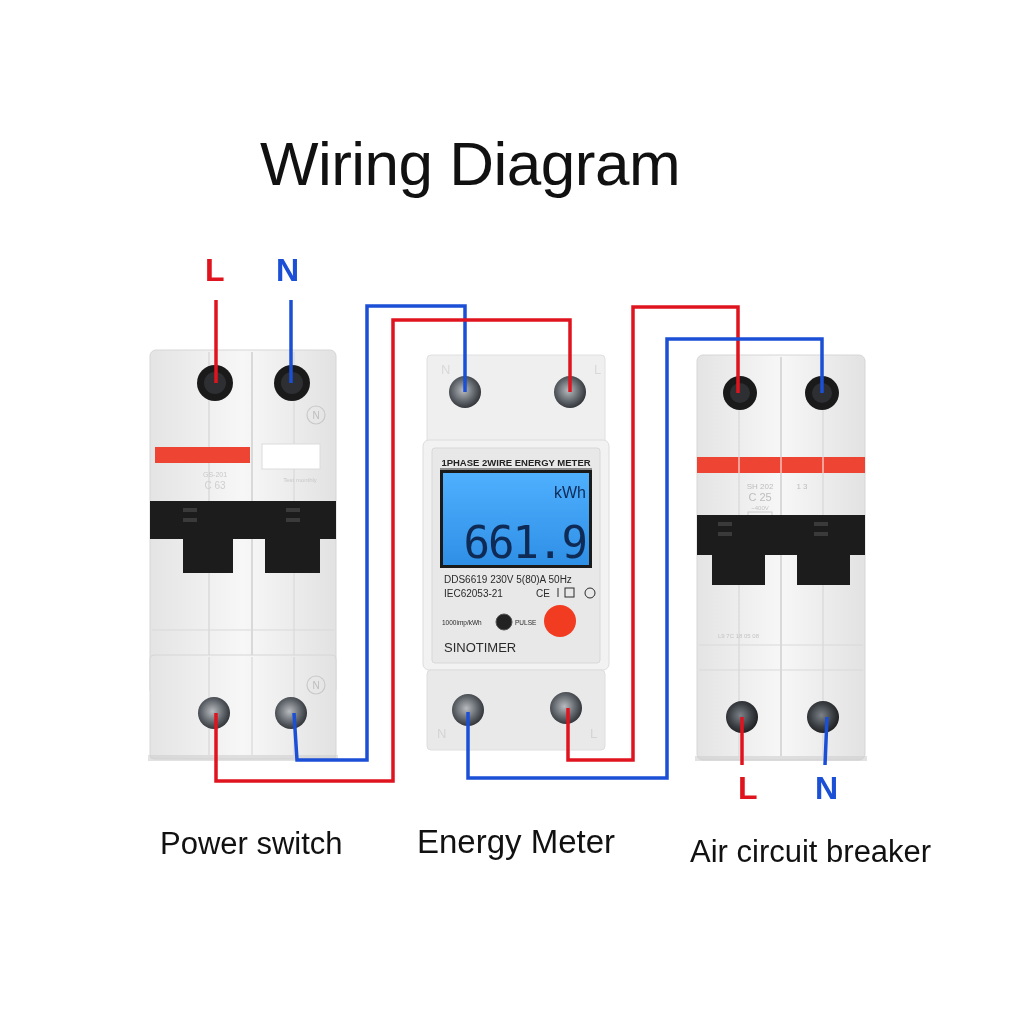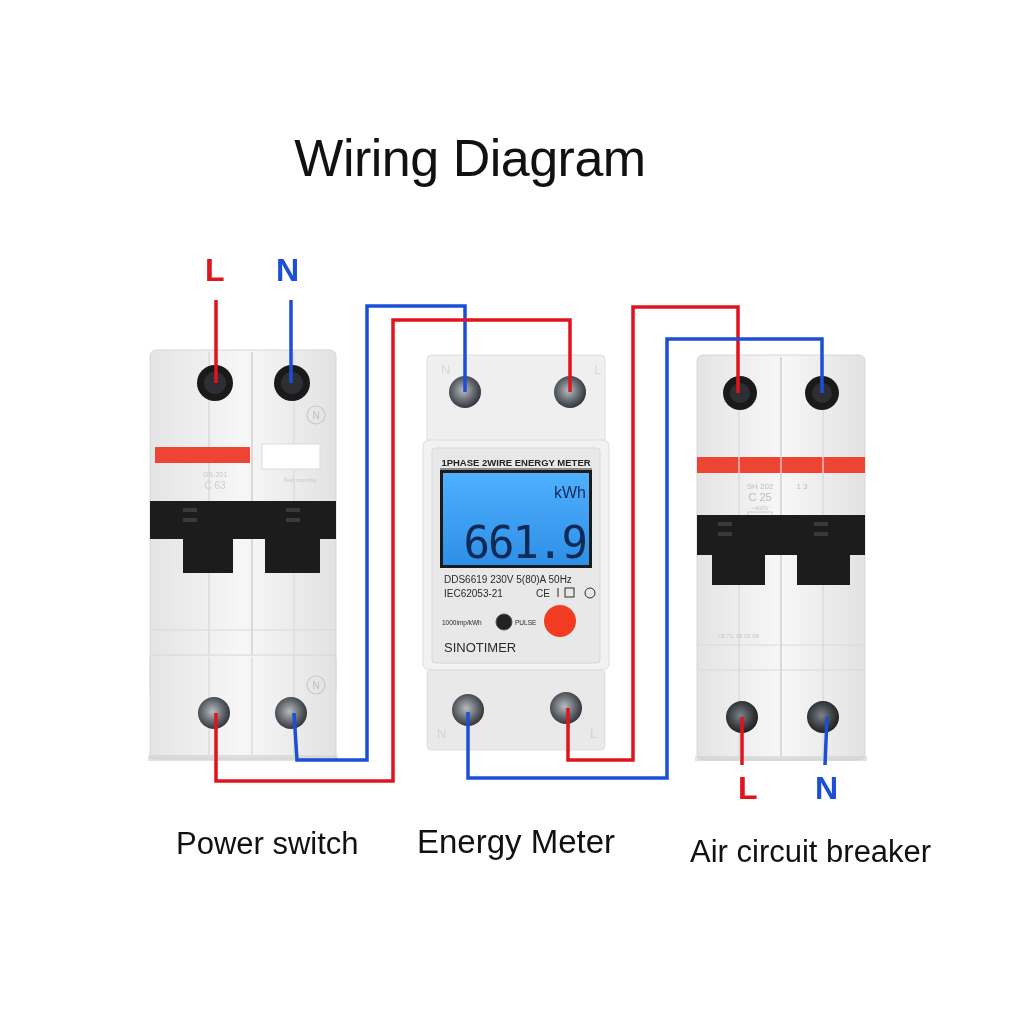--- a/index.html
+++ b/index.html
@@ -1,18 +1,18 @@
 <!DOCTYPE html>
 <html><head>
 <meta charset="utf-8">
 <style>
   html, body { margin:0; padding:0; background:#ffffff; }
   body { width:1010px; height:1010px; position:relative; overflow:hidden; font-family:"Liberation Sans", sans-serif; }
   .abs { position:absolute; }
-  .title { left:0; width:940px; top:128px; text-align:center; font-size:52px; color:#111; letter-spacing:-0.5px; padding-left:0; }
+  .title { left:0; width:940px; top:128px; text-align:center; font-size:62px; color:#111; letter-spacing:-0.5px; padding-left:0; }
   .title span { position:relative; left:0; }
   .caption { font-size:31px; color:#111; top:826px; }
   .term-label { font-weight:bold; font-size:32px; }
   svg { position:absolute; left:0; top:0; }
   .lcd-text { font-family:"DejaVu Sans Mono", monospace; }
 </style>
 </head>
 <body>
 
 <div class="abs title">
@@ -179,15 +179,15 @@
 
     <polyline points="568,708 568,760 633,760 633,307 738,307 738,393" stroke="#e0141e"></polyline>
 
     <polyline points="468,712 468,778 667,778 667,339 822,339 822,393" stroke="#1a4fd6"></polyline>
 
     <polyline points="742,717 742,765" stroke="#e0141e"></polyline>
     <polyline points="827,717 825,765" stroke="#1a4fd6"></polyline>
   </g>
 </svg>
 
-<div class="abs caption" style="left:176px;">Power switch</div>
+<div class="abs caption" style="left:160px;">Power switch</div>
 <div class="abs caption" style="left:417px;top:823px;font-size:33px;">Energy Meter</div>
 <div class="abs caption" style="left:690px;margin-top:8px;">Air circuit breaker</div>
 
 </body></html>

